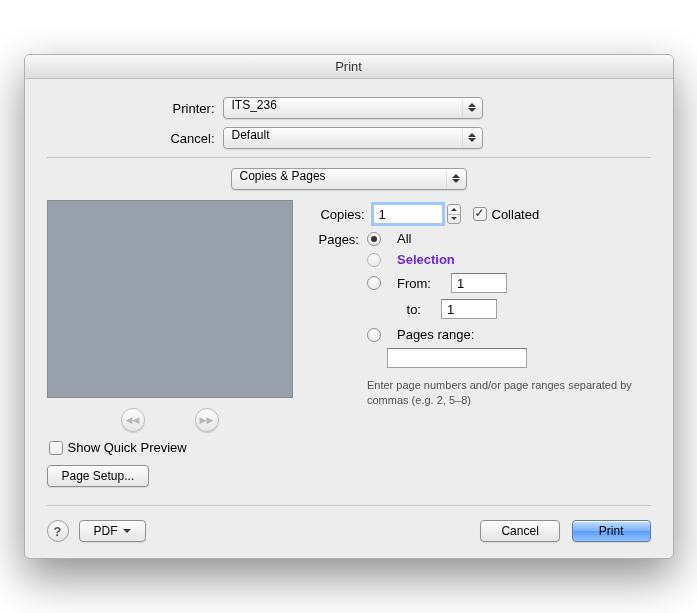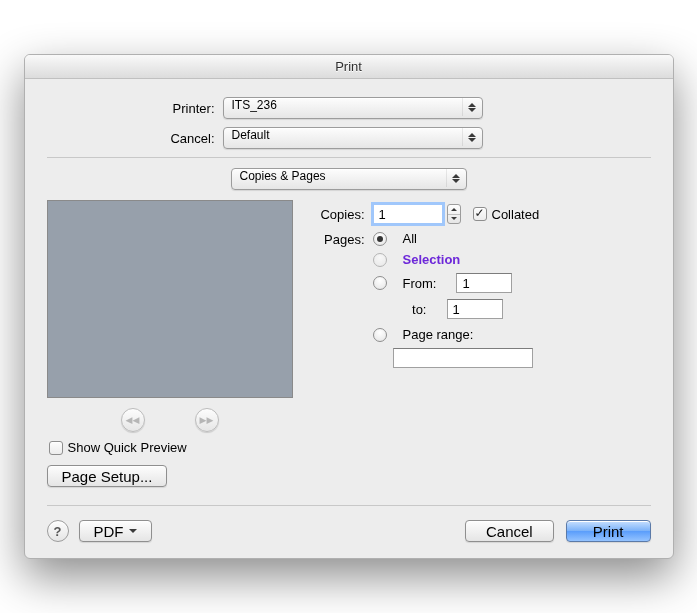--- a/index.html
+++ b/index.html
@@ -102,21 +102,21 @@
     font-size: 12px;
     color: #222;
   }
   .btn {
     height: 22px;
     padding: 0 14px;
     border: 1px solid #8f8f8f;
     border-radius: 4px;
     background: linear-gradient(#fdfdfd, #e5e5e5);
     box-shadow: inset 0 1px 0 #fff, 0 1px 1px rgba(0,0,0,0.1);
-    font-size: 15px;
+    font-size: 12px;
     font-family: inherit;
     cursor: default;
     display: inline-flex; align-items: center; gap: 5px;
     line-height: 1;
   }
   .btn-default {
     background: linear-gradient(#c7e0ff, #7ab1f8 50%, #5a9dfb 51%, #94c3ff);
     border-color: #5b7aa8;
   }
   .options-col { flex: 1; padding-top: 4px; }
@@ -311,25 +311,26 @@
               <input type="radio" name="pg" style="">
               <span>From:</span>
               <input type="text" class="small" value="1" style="">
             </label>
             <div class="radio-line" style="margin-left:20px;">
               <span style="width:34px; text-align:right;">to:</span>
               <input type="text" class="small" value="1" style="">
             </div>
             <label class="radio-line" style="margin-top:8px;">
               <input type="radio" name="pg" style="">
-              <span>Page range:</span>
+              <span>Pages range:</span>
             </label>
             <div style="margin-left:20px;">
               <input type="text" class="range" value="" style="">
             </div>
+            <div class="hint">Enter page numbers and/or page ranges separated by commas (e.g. 2, 5–8)</div>
           </div>
         </div>
       </div>
     </div>
 
     <div class="footer">
       <div class="help-btn">?</div>
       <button class="btn">
         <span>PDF</span>
         <span class="tri-down-sm"></span>

